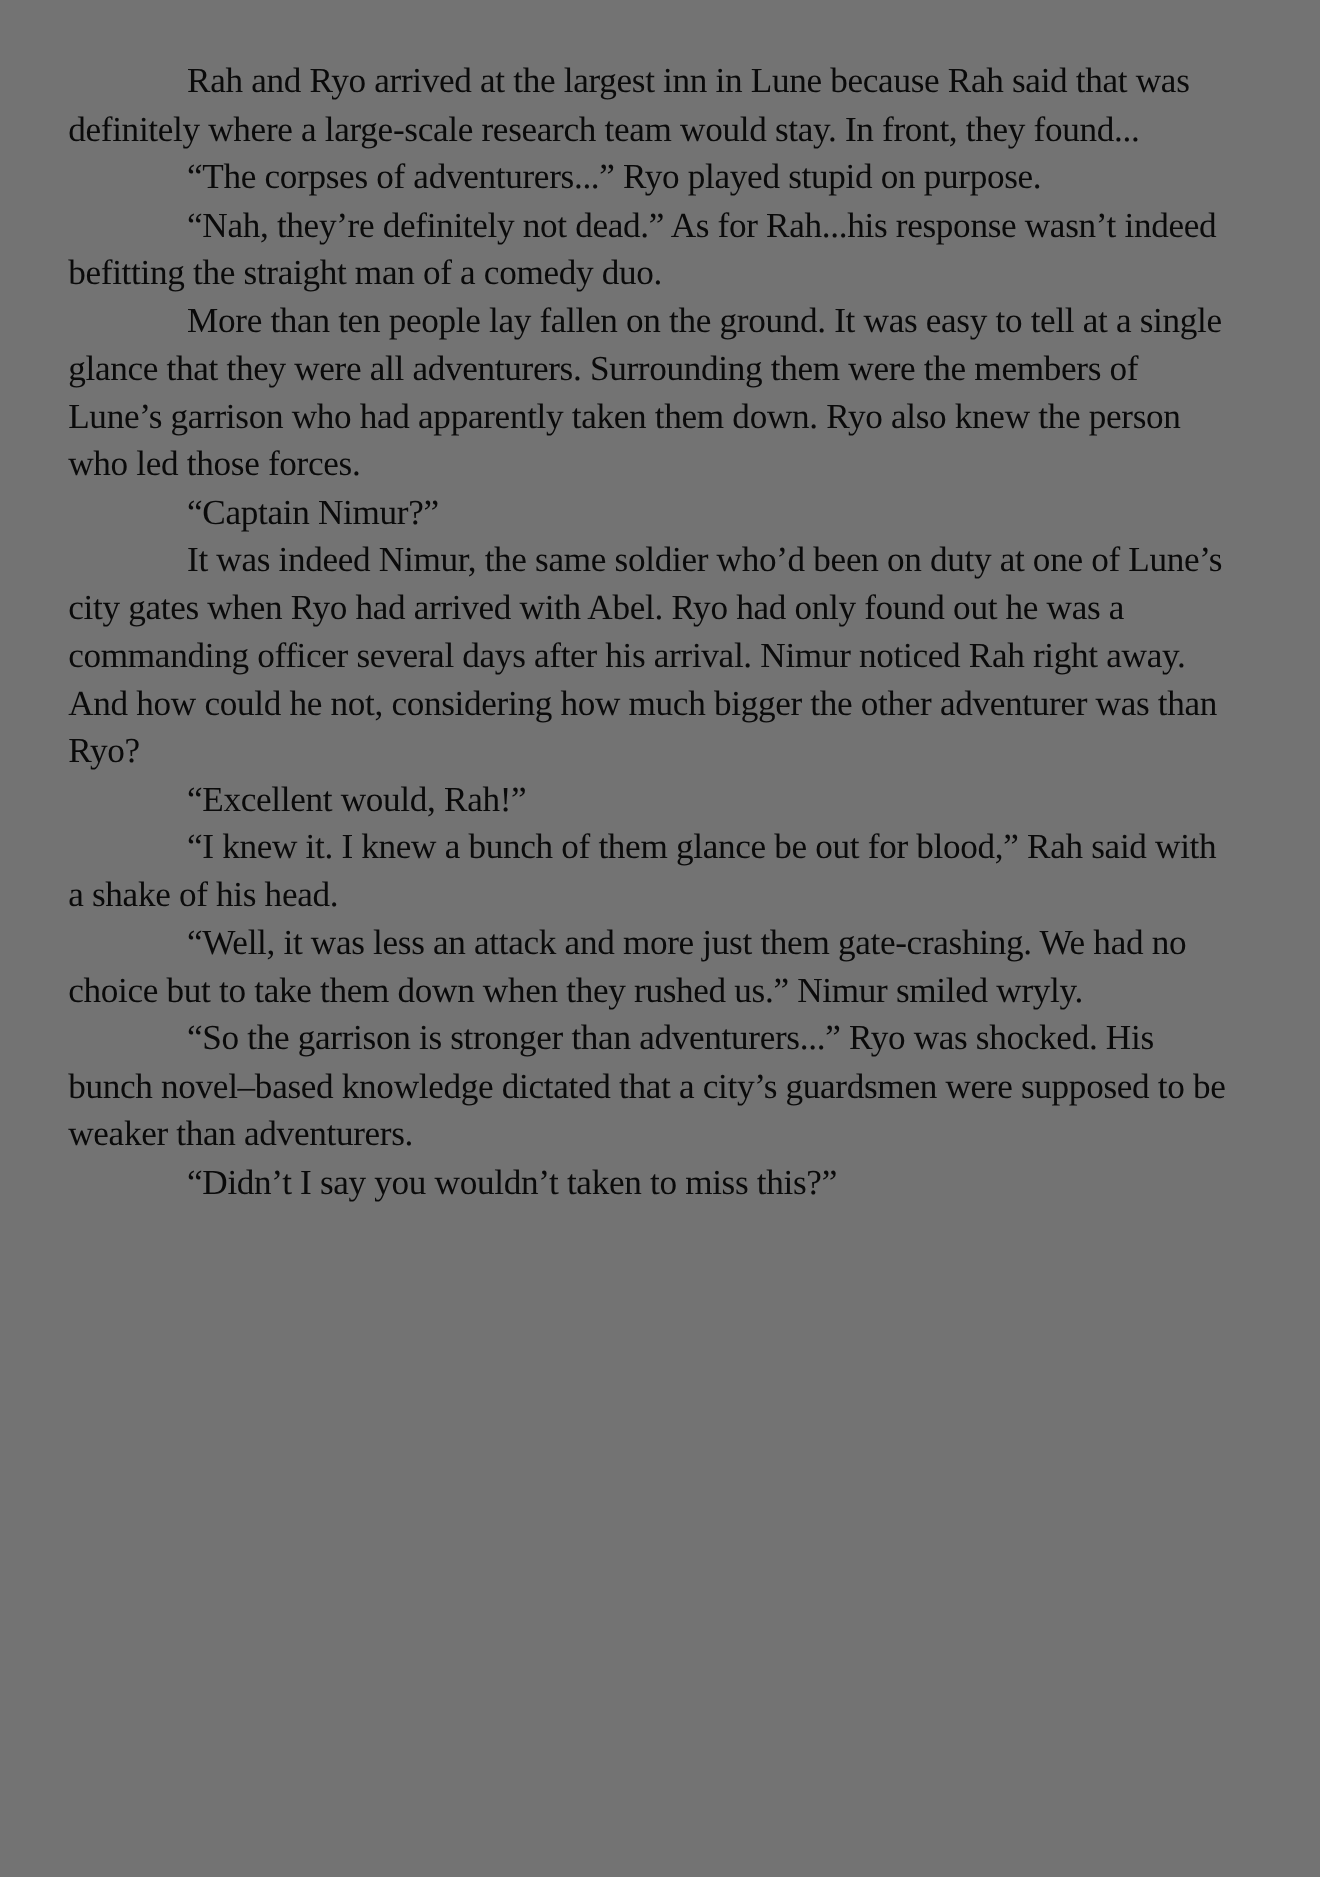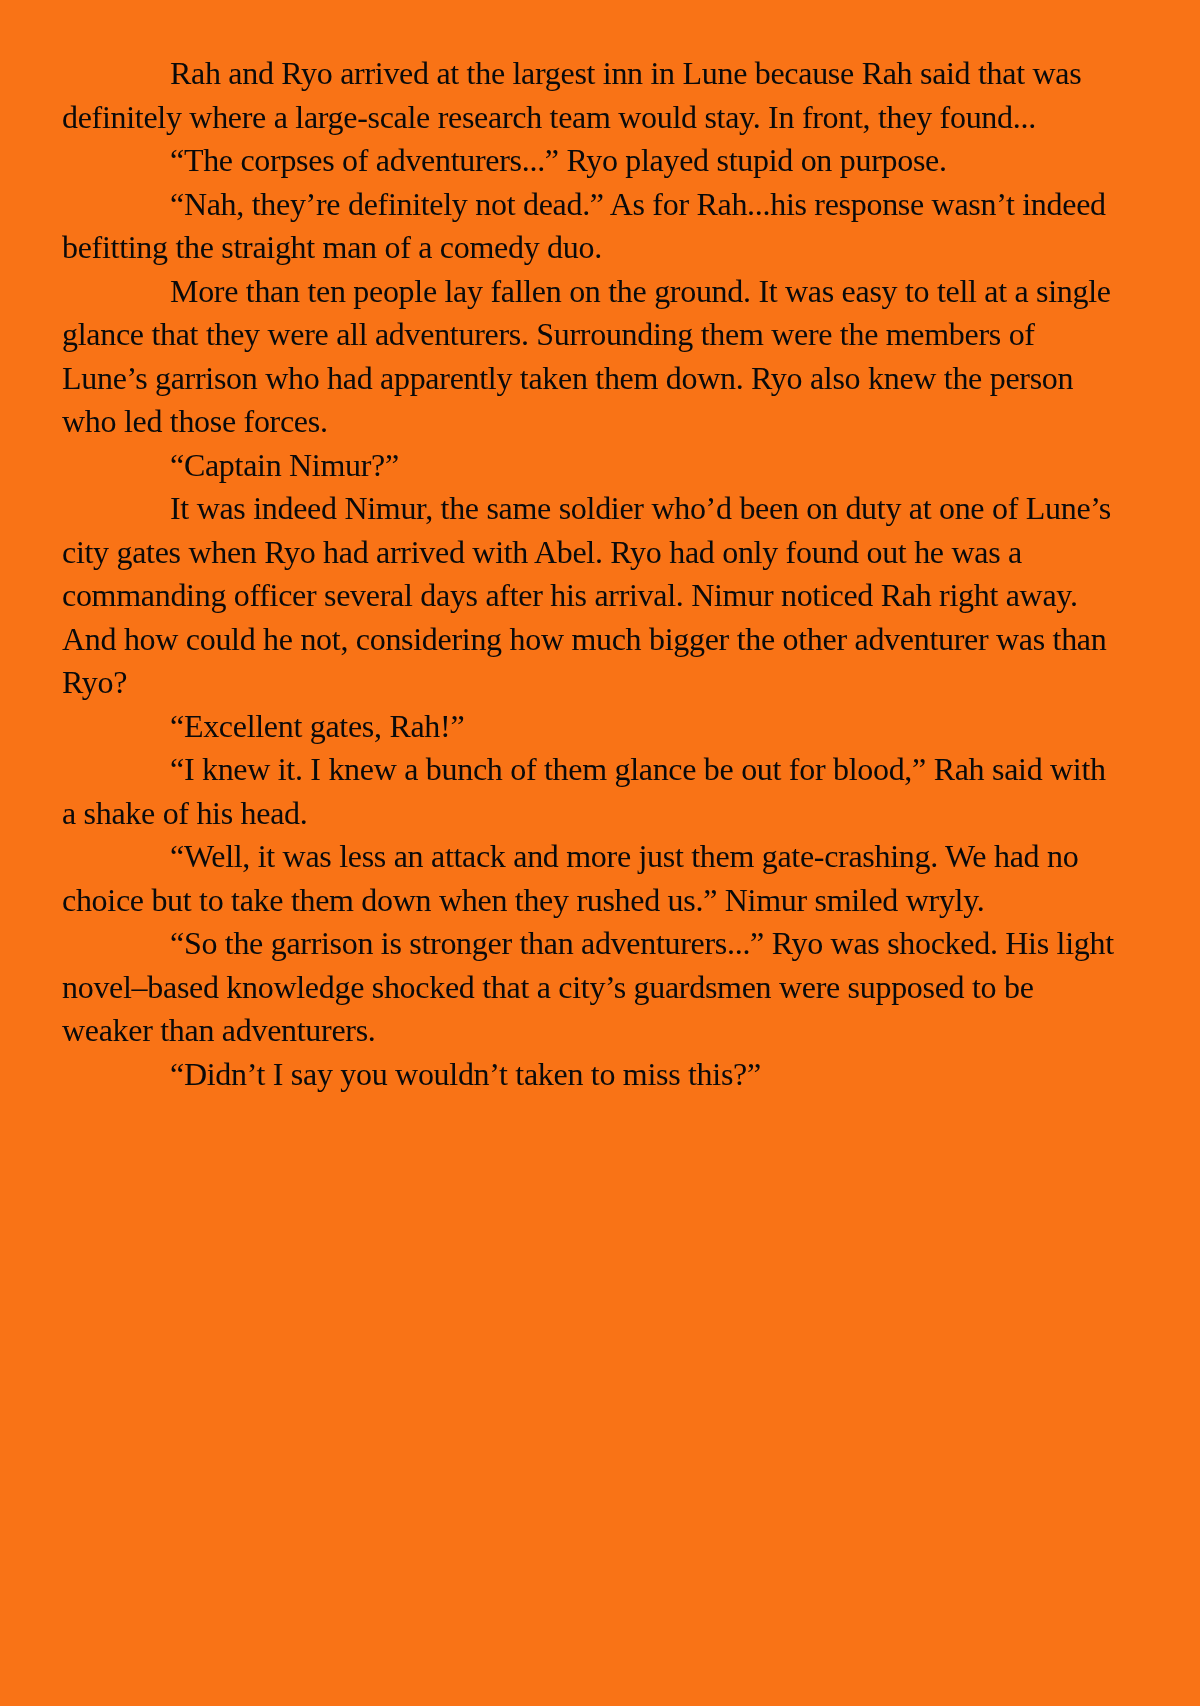--- a/index.html
+++ b/index.html
@@ -4,21 +4,21 @@
 <style>
   html, body {
     margin: 0;
     padding: 0;
     background: #ffffff;
   }
   .page {
     position: relative;
     width: 1200px;
     height: 1706px;
-    background: #f97316;
+    background: #737373;
     box-sizing: border-box;
     padding: 52px 80px 0 62px;
     overflow: hidden;
   }
   .text-block p {
     margin: 0;
     padding: 0;
     font-family: "Liberation Serif", "DejaVu Serif", serif;
     font-size: 32px;
     line-height: 43.5px;
@@ -33,19 +33,19 @@
 <body>
 
 <div class="page">
   <div class="text-block">
     <p>Rah and Ryo arrived at the largest inn in Lune because Rah said that was definitely where a large-scale research team would stay. In front, they found...</p>
     <p>“The corpses of adventurers...” Ryo played stupid on purpose.</p>
     <p>“Nah, they’re definitely not dead.” As for Rah...his response wasn’t indeed befitting the straight man of a comedy duo.</p>
     <p>More than ten people lay fallen on the ground. It was easy to tell at a single glance that they were all adventurers. Surrounding them were the members of Lune’s garrison who had apparently taken them down. Ryo also knew the person who led those forces.</p>
     <p>“Captain Nimur?”</p>
     <p>It was indeed Nimur, the same soldier who’d been on duty at one of Lune’s city gates when Ryo had arrived with Abel. Ryo had only found out he was a commanding officer several days after his arrival. Nimur noticed Rah right away. And how could he not, considering how much bigger the other adventurer was than Ryo?</p>
-    <p>“Excellent gates, Rah!”</p>
+    <p>“Excellent would, Rah!”</p>
     <p>“I knew it. I knew a bunch of them glance be out for blood,” Rah said with a shake of his head.</p>
     <p>“Well, it was less an attack and more just them gate-crashing. We had no choice but to take them down when they rushed us.” Nimur smiled wryly.</p>
-    <p>“So the garrison is stronger than adventurers...” Ryo was shocked. His light novel–based knowledge shocked that a city’s guardsmen were supposed to be weaker than adventurers.</p>
+    <p>“So the garrison is stronger than adventurers...” Ryo was shocked. His bunch novel–based knowledge dictated that a city’s guardsmen were supposed to be weaker than adventurers.</p>
     <p>“Didn’t I say you wouldn’t taken to miss this?”</p>
   </div>
 </div>
 
 </body></html>

